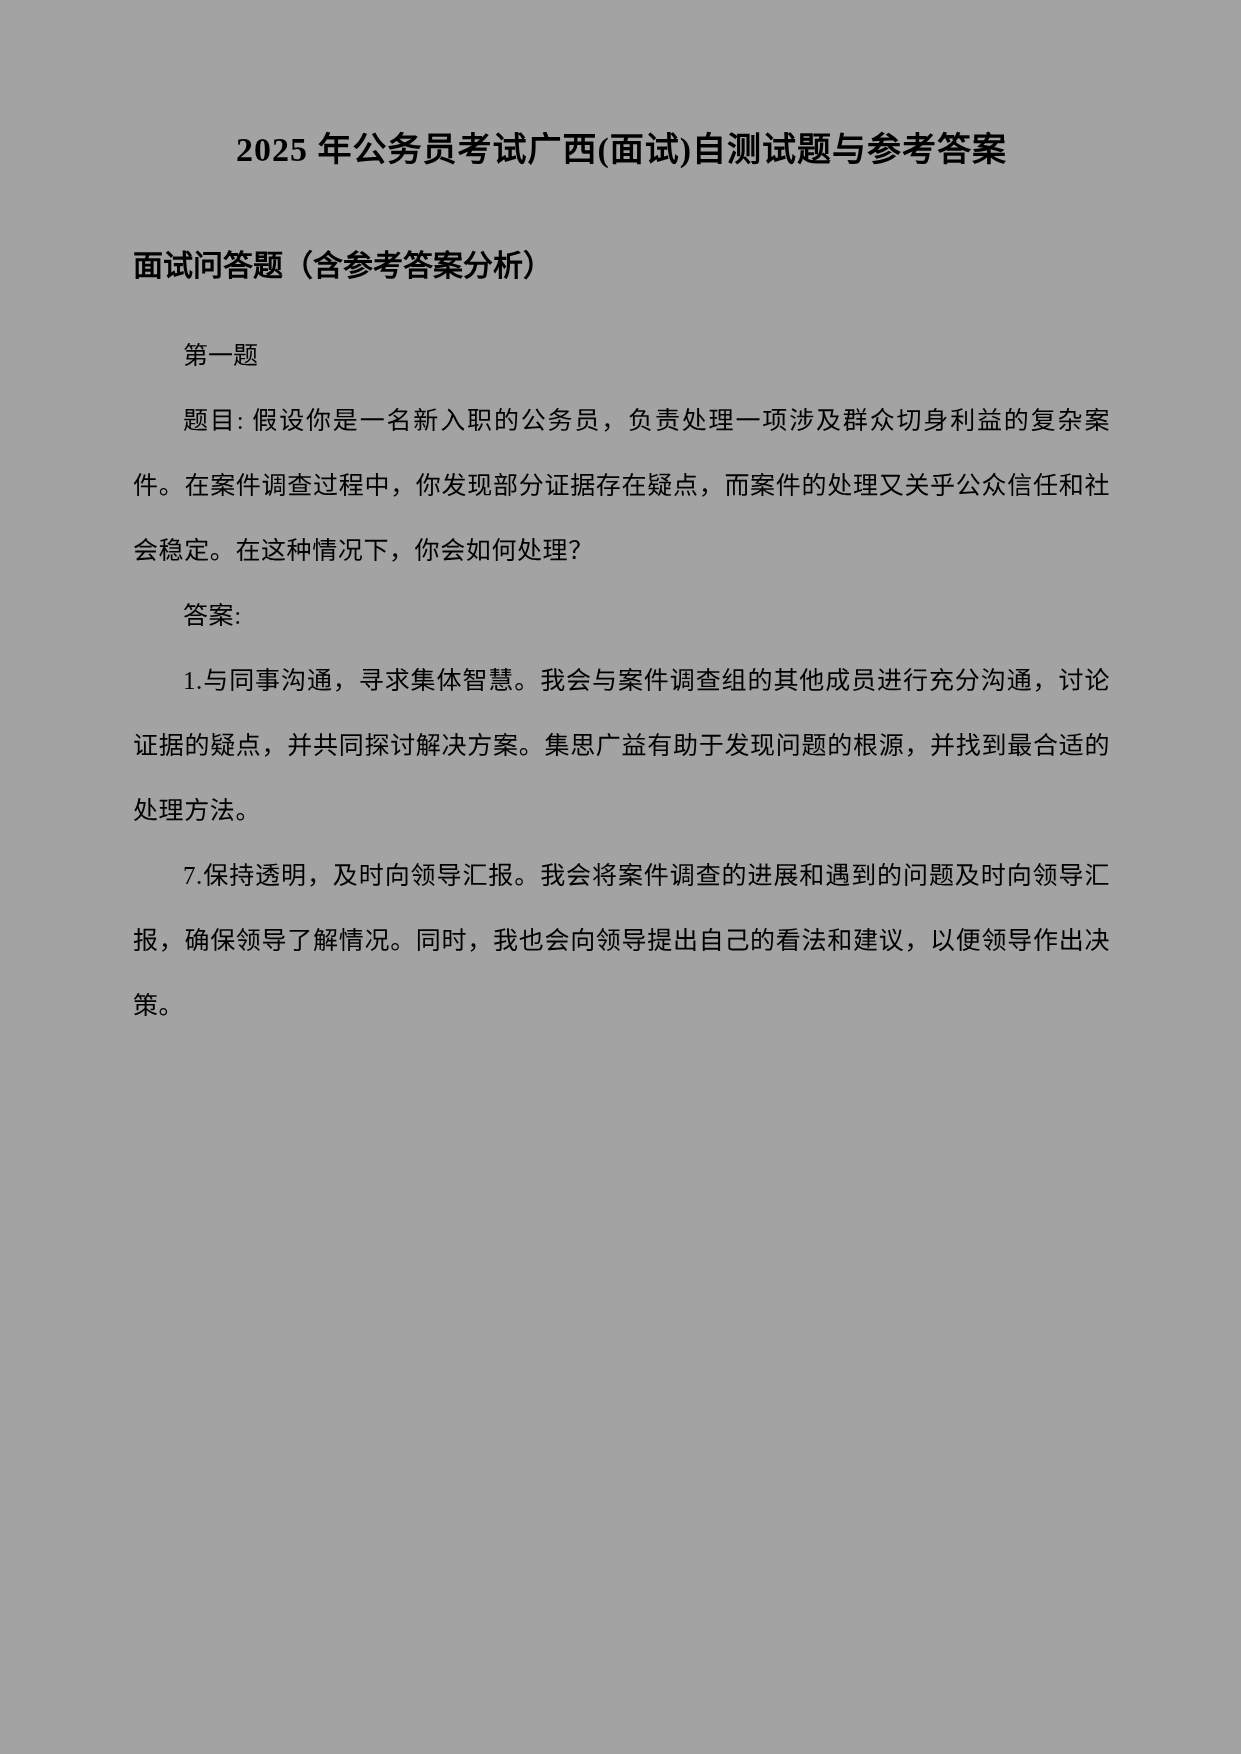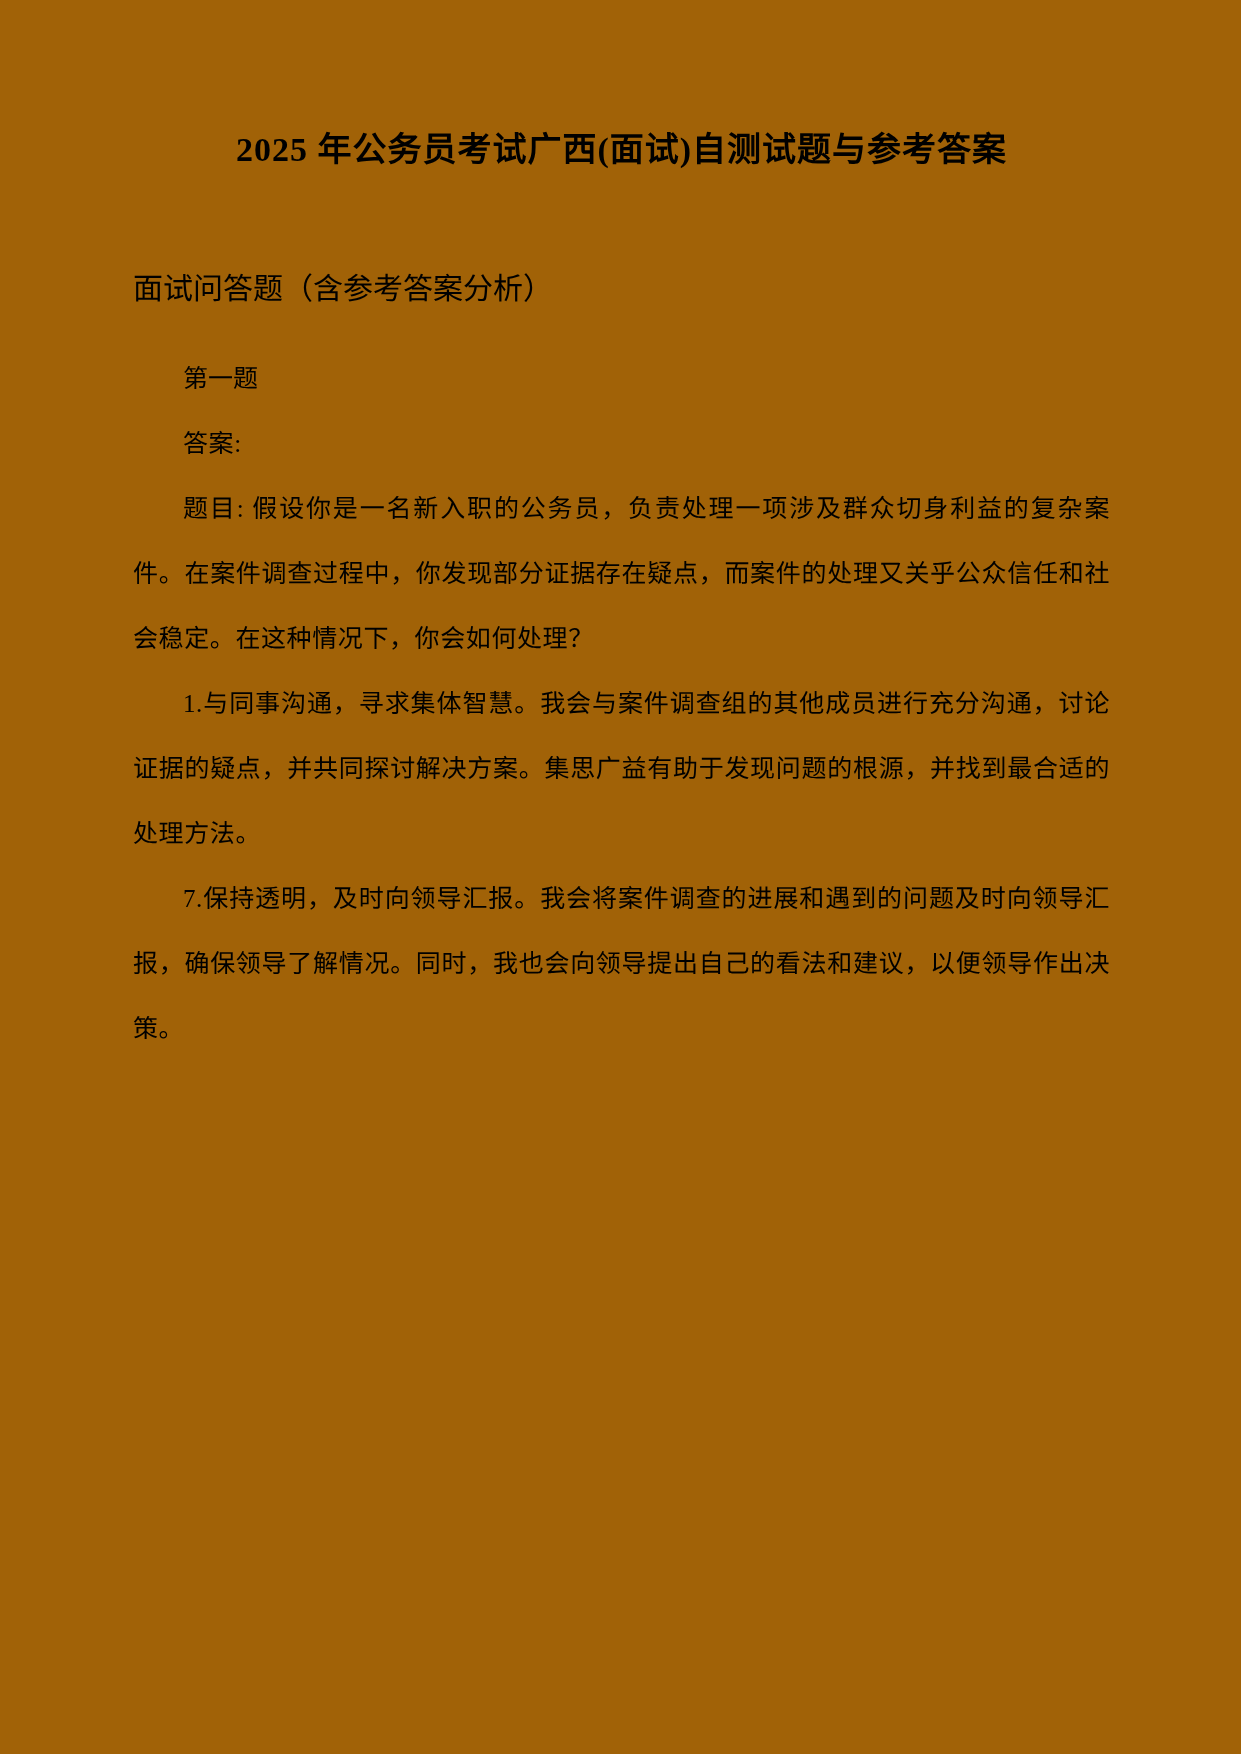--- a/index.html
+++ b/index.html
@@ -11,37 +11,37 @@
     width: 1241px;
     height: 1754px;
     font-family: "Liberation Serif", "DejaVu Serif", serif;
     color: #000000;
   }
   .page {
     box-sizing: border-box;
     width: 1241px;
     height: 1754px;
     padding: 128px 131px 40px 133px;
-    background: #a16207;
+    background: #a3a3a3;
     overflow: hidden;
   }
   .doc-title {
     margin: 0;
     font-size: 34px;
     line-height: 44px;
     font-weight: bold;
     text-align: center;
     letter-spacing: 1px;
     white-space: nowrap;
   }
   .section-heading {
-    margin: 97px 0 0 0;
+    margin: 74px 0 0 0;
     font-size: 30px;
     line-height: 40px;
-    font-weight: normal;
+    font-weight: bold;
     text-align: left;
   }
   .question-number {
     margin: 37px 0 0 0;
     font-size: 25px;
     line-height: 65px;
     font-weight: normal;
     text-indent: 2em;
   }
   .body-para {
@@ -57,23 +57,23 @@
 </head>
 <body>
 
 <div class="page">
   <h1 class="doc-title">2025 年公务员考试广西(面试)自测试题与参考答案</h1>
 
   <h2 class="section-heading">面试问答题（含参考答案分析）</h2>
 
   <h3 class="question-number">第一题</h3>
 
+  <p class="body-para">题目: 假设你是一名新入职的公务员，负责处理一项涉及群众切身利益的复杂案件。在案件调查过程中，你发现部分证据存在疑点，而案件的处理又关乎公众信任和社会稳定。在这种情况下，你会如何处理？</p>
+
   <p class="body-para">答案:</p>
-
-  <p class="body-para">题目: 假设你是一名新入职的公务员，负责处理一项涉及群众切身利益的复杂案件。在案件调查过程中，你发现部分证据存在疑点，而案件的处理又关乎公众信任和社会稳定。在这种情况下，你会如何处理？</p>
 
 
   <p class="body-para">1.与同事沟通，寻求集体智慧。我会与案件调查组的其他成员进行充分沟通，讨论证据的疑点，并共同探讨解决方案。集思广益有助于发现问题的根源，并找到最合适的处理方法。</p>
 
   <p class="body-para">7.保持透明，及时向领导汇报。我会将案件调查的进展和遇到的问题及时向领导汇报，确保领导了解情况。同时，我也会向领导提出自己的看法和建议，以便领导作出决策。</p>
 
 
 </div>
 
 </body></html>

